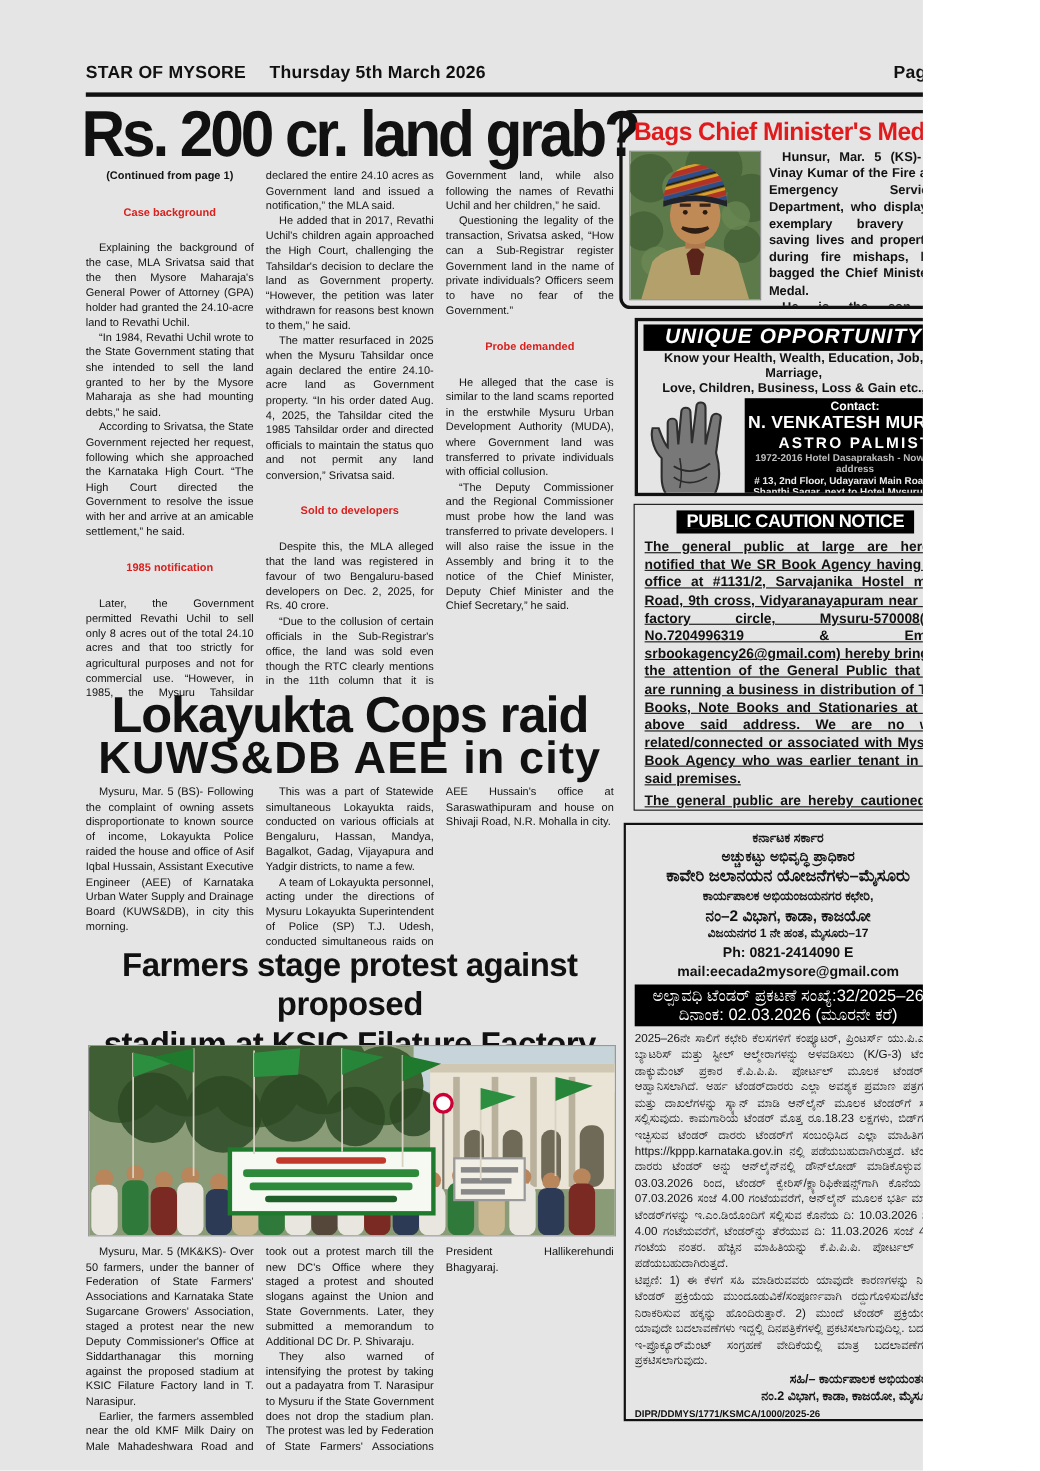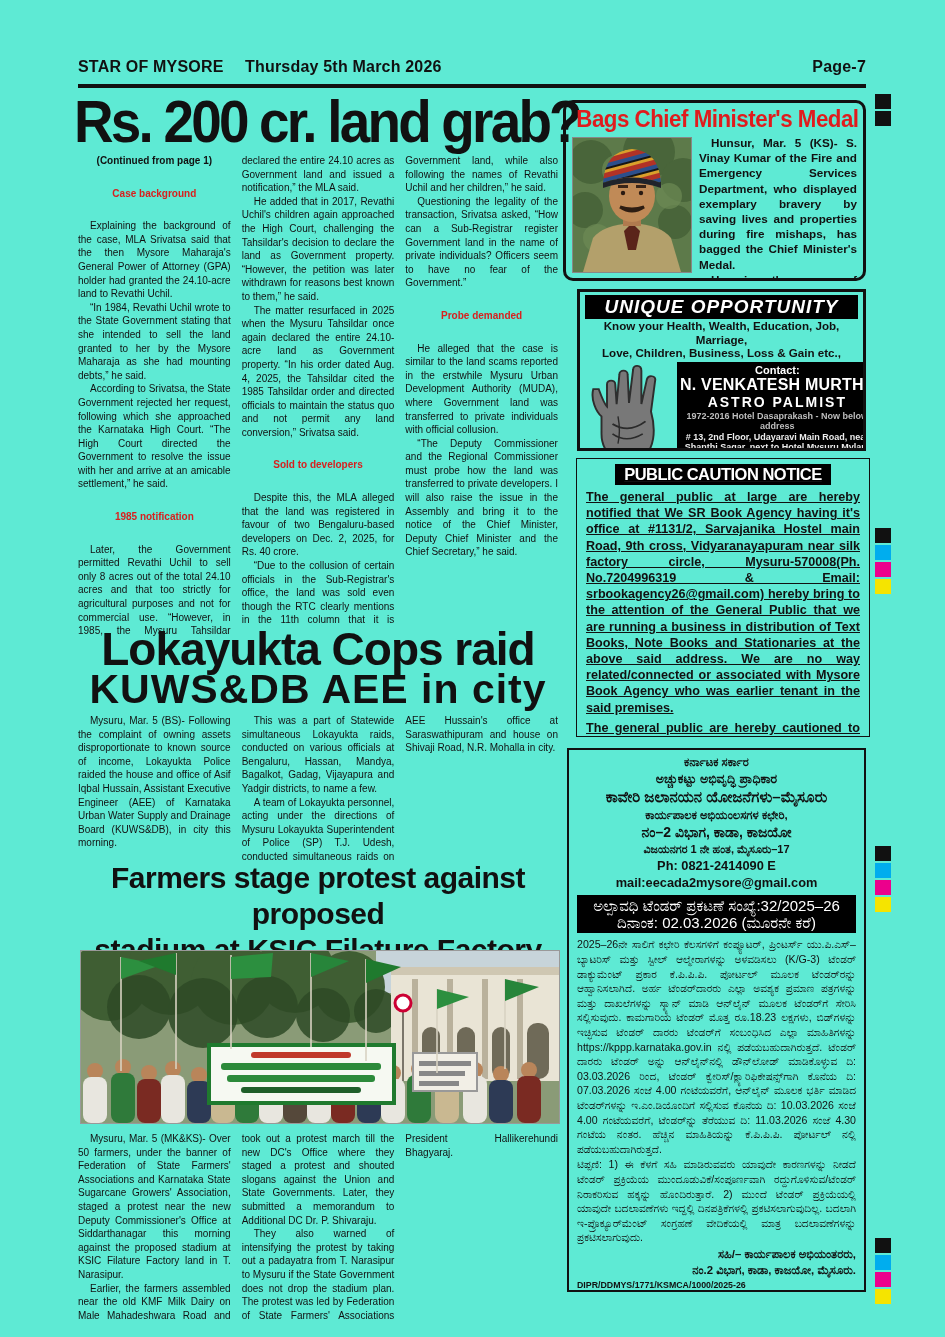--- a/index.html
+++ b/index.html
@@ -1,16 +1,16 @@
 <!DOCTYPE html>
 <html><head>
 <meta charset="utf-8">
 <style>
   html,body{margin:0;padding:0;background:#ffffff;}
-  .page{position:relative;width:945px;height:1337px;background:#5eead4;overflow:hidden;
+  .page{position:relative;width:839px;height:1337px;background:#e5e5e5;overflow:hidden;
         font-family:"Liberation Sans",sans-serif;color:#111;}
   
   .hdr{position:absolute;left:78px;top:58px;width:788px;height:24px;}
   .hdr span{position:absolute;font-weight:700;font-size:16px;letter-spacing:.2px;}
   .hdr .mast{left:0;}
   .hdr .date{left:167px;}
   .hdr .pgno{right:0;}
   .hdr-rule{position:absolute;left:78px;top:84px;width:788px;height:4px;background:#111;}
 
   
@@ -193,21 +193,21 @@
     <div class="caution-bar">PUBLIC CAUTION NOTICE</div>
     <p>The general public at large are hereby notified that We SR Book Agency having it's office at #1131/2, Sarvajanika Hostel main Road, 9th cross, Vidyaranayapuram near silk factory circle, Mysuru-570008(Ph. No.7204996319 &amp; Email: srbookagency26@gmail.com) hereby bring to the attention of the General Public that we are running a business in distribution of Text Books, Note Books and Stationaries at the above said address. We are no way related/connected or associated with Mysore Book Agency who was earlier tenant in the said premises.</p>
     <p>The general public are hereby cautioned to take note of the same and not to be mislead in any manner.</p>
 
   </div>
 
   <div class="tender">
     <div class="t-c t1">ಕರ್ನಾಟಕ ಸರ್ಕಾರ</div>
     <div class="t-c t2">ಅಚ್ಚುಕಟ್ಟು ಅಭಿವೃದ್ಧಿ ಪ್ರಾಧಿಕಾರ</div>
     <div class="t-c t3">ಕಾವೇರಿ ಜಲಾನಯನ ಯೋಜನೆಗಳು–ಮೈಸೂರು</div>
-    <div class="t-c t4">ಕಾರ್ಯಪಾಲಕ ಅಭಿಯಂಲಸಗಳ ಕಛೇರಿ,</div>
+    <div class="t-c t4">ಕಾರ್ಯಪಾಲಕ ಅಭಿಯಂಜಯನಗರ ಕಛೇರಿ,</div>
     <div class="t-c t5">ನಂ–2 ವಿಭಾಗ, ಕಾಡಾ, ಕಾಜಯೋ</div>
     <div class="t-c t6">ವಿಜಯನಗರ 1 ನೇ ಹಂತ, ಮೈಸೂರು–17</div>
     <div class="t-c t7">Ph: 0821-2414090 E mail:eecada2mysore@gmail.com</div>
     <div class="t-bar">
       <div>ಅಲ್ಪಾವಧಿ ಟೆಂಡರ್ ಪ್ರಕಟಣೆ ಸಂಖ್ಯೆ:32/2025–26</div>
       <div>ದಿನಾಂಕ: 02.03.2026 (ಮೂರನೇ ಕರೆ)</div>
     </div>
     <p class="t-body">2025–26ನೇ ಸಾಲಿಗೆ ಕಛೇರಿ ಕೆಲಸಗಳಿಗೆ ಕಂಪ್ಯೂಟರ್, ಪ್ರಿಂಟರ್ಸ್ ಯು.ಪಿ.ಎಸ್–ಬ್ಯಾಟರಿಸ್ ಮತ್ತು ಸ್ಟೀಲ್ ಆಲ್ಮೇರಾಗಳನ್ನು ಅಳವಡಿಸಲು (K/G-3) ಟೆಂಡರ್ ಡಾಕ್ಯುಮೆಂಟ್ ಪ್ರಕಾರ ಕೆ.ಪಿ.ಪಿ.ಪಿ. ಪೋರ್ಟಲ್ ಮೂಲಕ ಟೆಂಡರ್‌ರನ್ನು ಆಹ್ವಾನಿಸಲಾಗಿದೆ. ಅರ್ಹ ಟೆಂಡರ್‌ದಾರರು ಎಲ್ಲಾ ಅವಶ್ಯಕ ಪ್ರಮಾಣ ಪತ್ರಗಳನ್ನು ಮತ್ತು ದಾಖಲೆಗಳನ್ನು ಸ್ಕ್ಯಾನ್ ಮಾಡಿ ಆನ್‌ಲೈನ್ ಮೂಲಕ ಟೆಂಡರ್‌ಗೆ ಸೇರಿಸಿ ಸಲ್ಲಿಸುವುದು. ಕಾಮಗಾರಿಯ ಟೆಂಡರ್ ಮೊತ್ತ ರೂ.18.23 ಲಕ್ಷಗಳು, ಬಿಡ್‌ಗಳನ್ನು ಇಚ್ಛಿಸುವ ಟೆಂಡರ್ ದಾರರು ಟೆಂಡರ್‌ಗೆ ಸಂಬಂಧಿಸಿದ ಎಲ್ಲಾ ಮಾಹಿತಿಗಳನ್ನು https://kppp.karnataka.gov.in ನಲ್ಲಿ ಪಡೆಯಬಹುದಾಗಿರುತ್ತದೆ. ಟೆಂಡರ್ ದಾರರು ಟೆಂಡರ್ ಅನ್ನು ಆನ್‌ಲೈನ್‌ನಲ್ಲಿ ಡೌನ್‌ಲೋಡ್ ಮಾಡಿಕೊಳ್ಳುವ ದಿ: 03.03.2026 ರಿಂದ, ಟೆಂಡರ್ ಕ್ವೇರಿಸ್/ಕ್ಲ್ಯಾರಿಫಿಕೇಷನ್ಸ್‌ಗಾಗಿ ಕೊನೆಯ ದಿ: 07.03.2026 ಸಂಜೆ 4.00 ಗಂಟೆಯವರೆಗೆ, ಆನ್‌ಲೈನ್ ಮೂಲಕ ಭರ್ತಿ ಮಾಡಿದ ಟೆಂಡರ್‌ಗಳನ್ನು ಇ.ಎಂ.ಡಿಯೊಂದಿಗೆ ಸಲ್ಲಿಸುವ ಕೊನೆಯ ದಿ: 10.03.2026 ಸಂಜೆ 4.00 ಗಂಟೆಯವರೆಗೆ, ಟೆಂಡರ್‌ನ್ನು ತೆರೆಯುವ ದಿ: 11.03.2026 ಸಂಜೆ 4.30 ಗಂಟೆಯ ನಂತರ. ಹೆಚ್ಚಿನ ಮಾಹಿತಿಯನ್ನು ಕೆ.ಪಿ.ಪಿ.ಪಿ. ಪೋರ್ಟಲ್ ನಲ್ಲಿ ಪಡೆಯಬಹುದಾಗಿರುತ್ತದೆ.</p>
     <p class="t-body">ಟಿಪ್ಪಣಿ: 1) ಈ ಕೆಳಗೆ ಸಹಿ ಮಾಡಿರುವವರು ಯಾವುದೇ ಕಾರಣಗಳನ್ನು ನೀಡದೆ ಟೆಂಡರ್ ಪ್ರಕ್ರಿಯೆಯ ಮುಂದೂಡುವಿಕೆ/ಸಂಪೂರ್ಣವಾಗಿ ರದ್ದುಗೊಳಿಸುವ/ಟೆಂಡರ್ ನಿರಾಕರಿಸುವ ಹಕ್ಕನ್ನು ಹೊಂದಿರುತ್ತಾರೆ. 2) ಮುಂದೆ ಟೆಂಡರ್ ಪ್ರಕ್ರಿಯೆಯಲ್ಲಿ ಯಾವುದೇ ಬದಲಾವಣೆಗಳು ಇದ್ದಲ್ಲಿ ದಿನಪತ್ರಿಕೆಗಳಲ್ಲಿ ಪ್ರಕಟಿಸಲಾಗುವುದಿಲ್ಲ. ಬದಲಾಗಿ ಇ-ಪ್ರೊಕ್ಯೂರ್‌ಮೆಂಟ್ ಸಂಗ್ರಹಣೆ ವೇದಿಕೆಯಲ್ಲಿ ಮಾತ್ರ ಬದಲಾವಣೆಗಳನ್ನು ಪ್ರಕಟಿಸಲಾಗುವುದು.</p>
     <div class="t-sign">ಸಹಿ/– ಕಾರ್ಯಪಾಲಕ ಅಭಿಯಂತರರು,</div>

